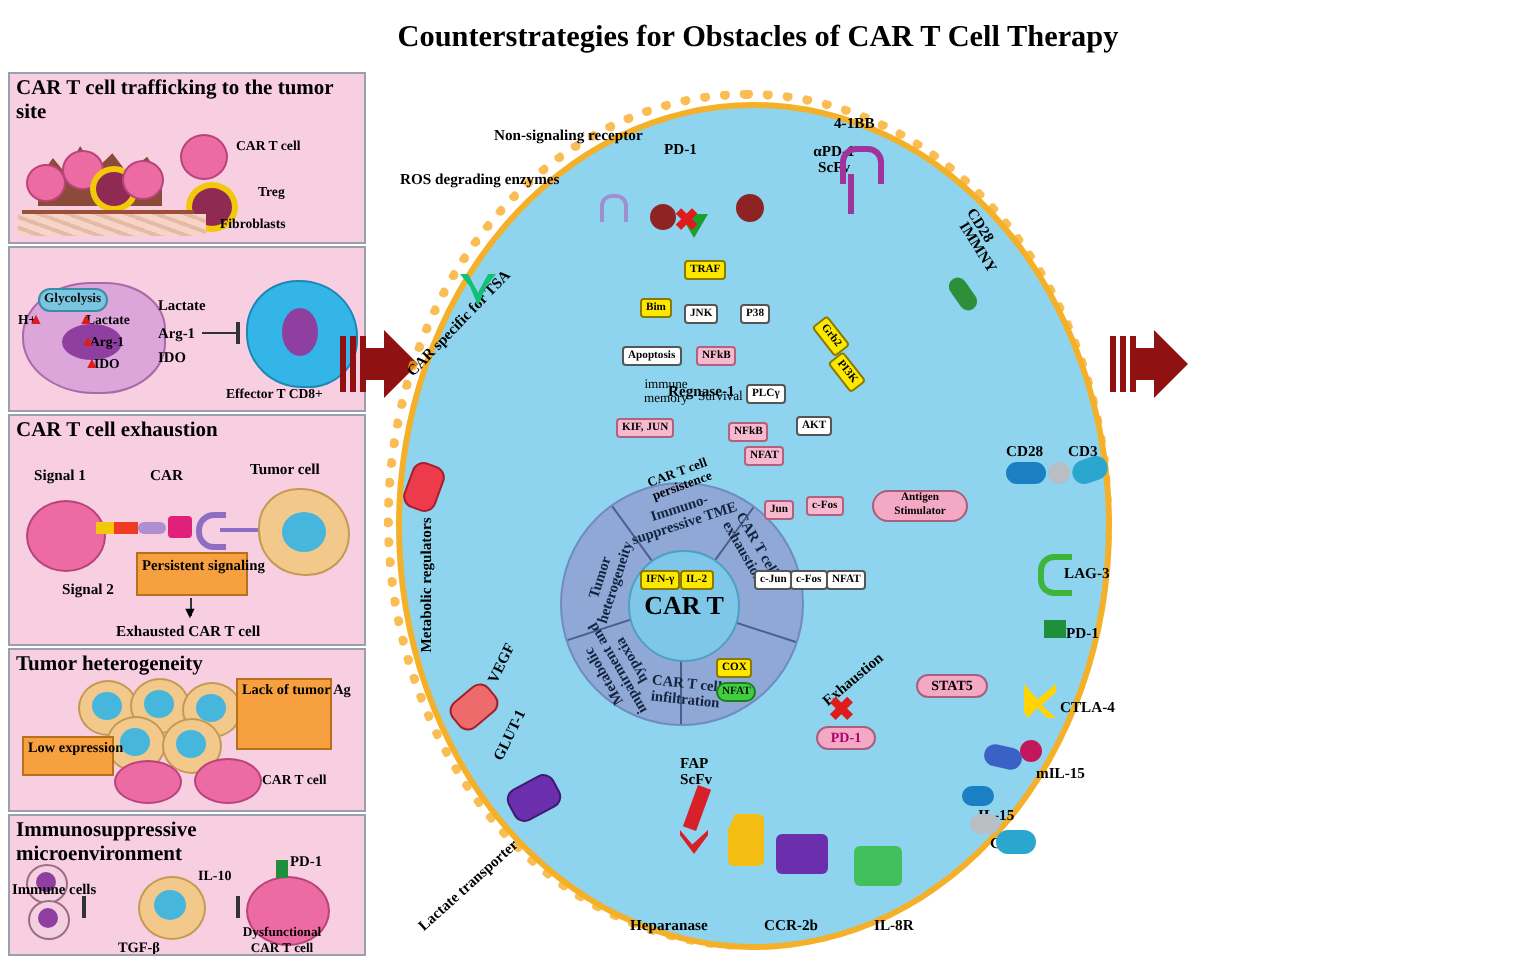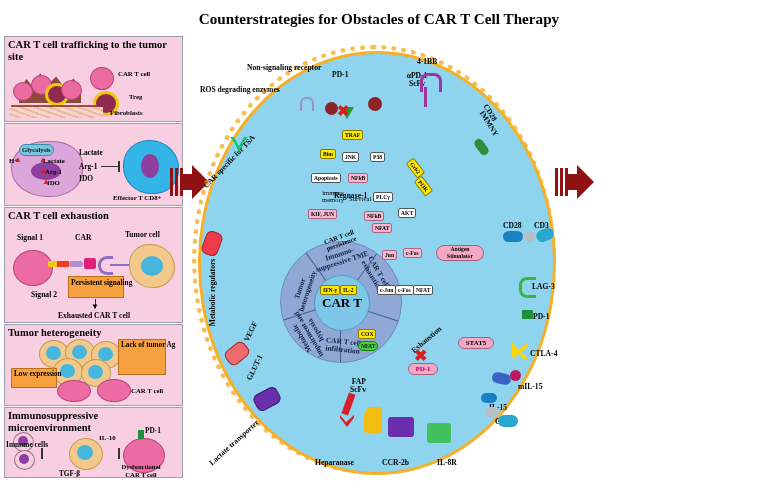--- a/index.html
+++ b/index.html
@@ -292,21 +292,21 @@
       <div class="lab" style="left:-13px;top:243px;transform:rotate(-90deg);">Metabolic regulators</div>
       <div class="lab" style="left:48px;top:282px;transform:rotate(-64deg);">VEGF</div>
       <div class="lab" style="left:49px;top:318px;transform:rotate(-64deg);">GLUT-1</div>
       <div class="lab" style="left:10px;top:393px;transform:rotate(-42deg);">Lactate transporter</div>
 
       <div class="rcpt" style="left:38px;top:92px;width:18px;height:16px;background:#11c177;clip-path:polygon(0 0,28% 40%,50% 100%,72% 40%,100% 0,78% 0,50% 58%,22% 0);"></div>
       <div class="rcpt pill" style="left:8px;top:190px;width:22px;height:15px;background:#ee3b4c;border:1px solid #a41f2c;transform:rotate(-70deg);"></div>
       <div class="rcpt pill" style="left:33px;top:300px;width:22px;height:15px;background:#ee6b6b;border:1px solid #a41f2c;transform:rotate(-40deg);"></div>
       <div class="rcpt pill" style="left:62px;top:345px;width:24px;height:16px;background:#6b2fae;border:1px solid #401a6e;transform:rotate(-28deg);"></div>
 
-      <div class="lab" style="left:148px;top:333px;line-height:8px;white-space:normal;width:26px;text-align:right;">FAP ScFv</div>
+      <div class="lab" style="left:148px;top:333px;line-height:8px;white-space:normal;width:26px;text-align:left;">FAP ScFv</div>
       <div class="lab" style="left:123px;top:413px;">Heparanase</div>
       <div class="lab" style="left:190px;top:413px;">CCR-2b</div>
       <div class="lab" style="left:245px;top:413px;">IL-8R</div>
       <div class="lab" style="left:297px;top:358px;">IL-15</div>
       <div class="lab" style="left:303px;top:372px;">CD28</div>
 
       <div class="rcpt" style="left:153px;top:348px;width:7px;height:22px;background:#d7202a;transform:rotate(20deg);"></div>
       <div class="rcpt" style="left:148px;top:370px;width:14px;height:12px;background:#d7202a;clip-path:polygon(0 0,44% 60%,100% 0,100% 22%,50% 100%,0 22%);"></div>
       <div class="rcpt" style="left:172px;top:362px;width:18px;height:26px;background:#f3bd12;clip-path:polygon(20% 0,100% 0,100% 100%,0 100%,0 30%);border-radius:3px;"></div>
       <div class="rcpt" style="left:196px;top:372px;width:26px;height:20px;background:#6b2fae;border-radius:3px;"></div>

